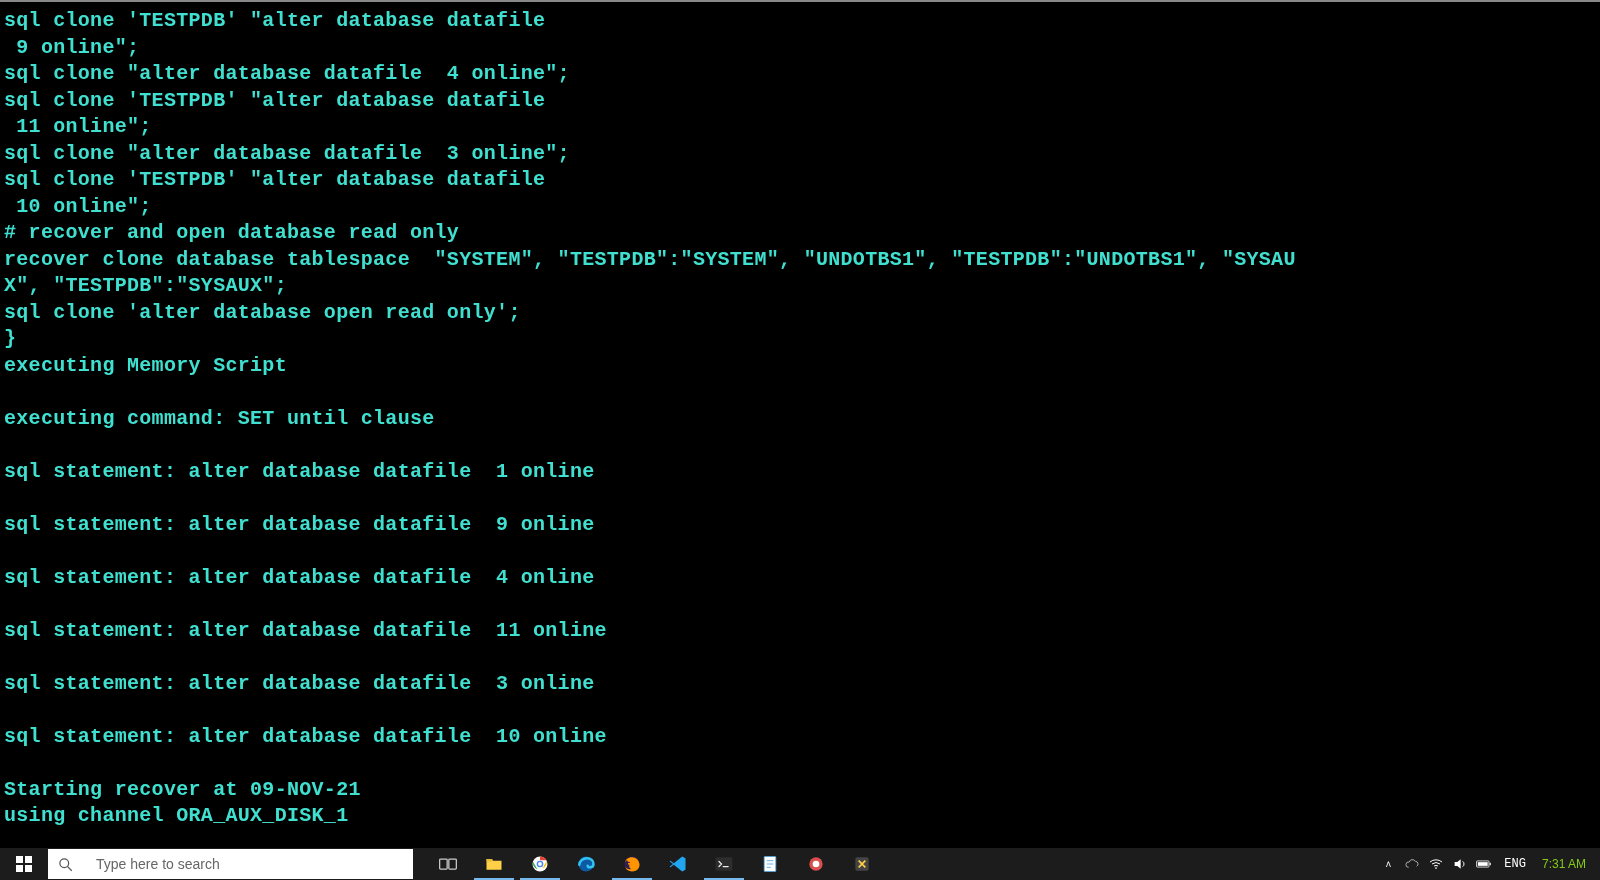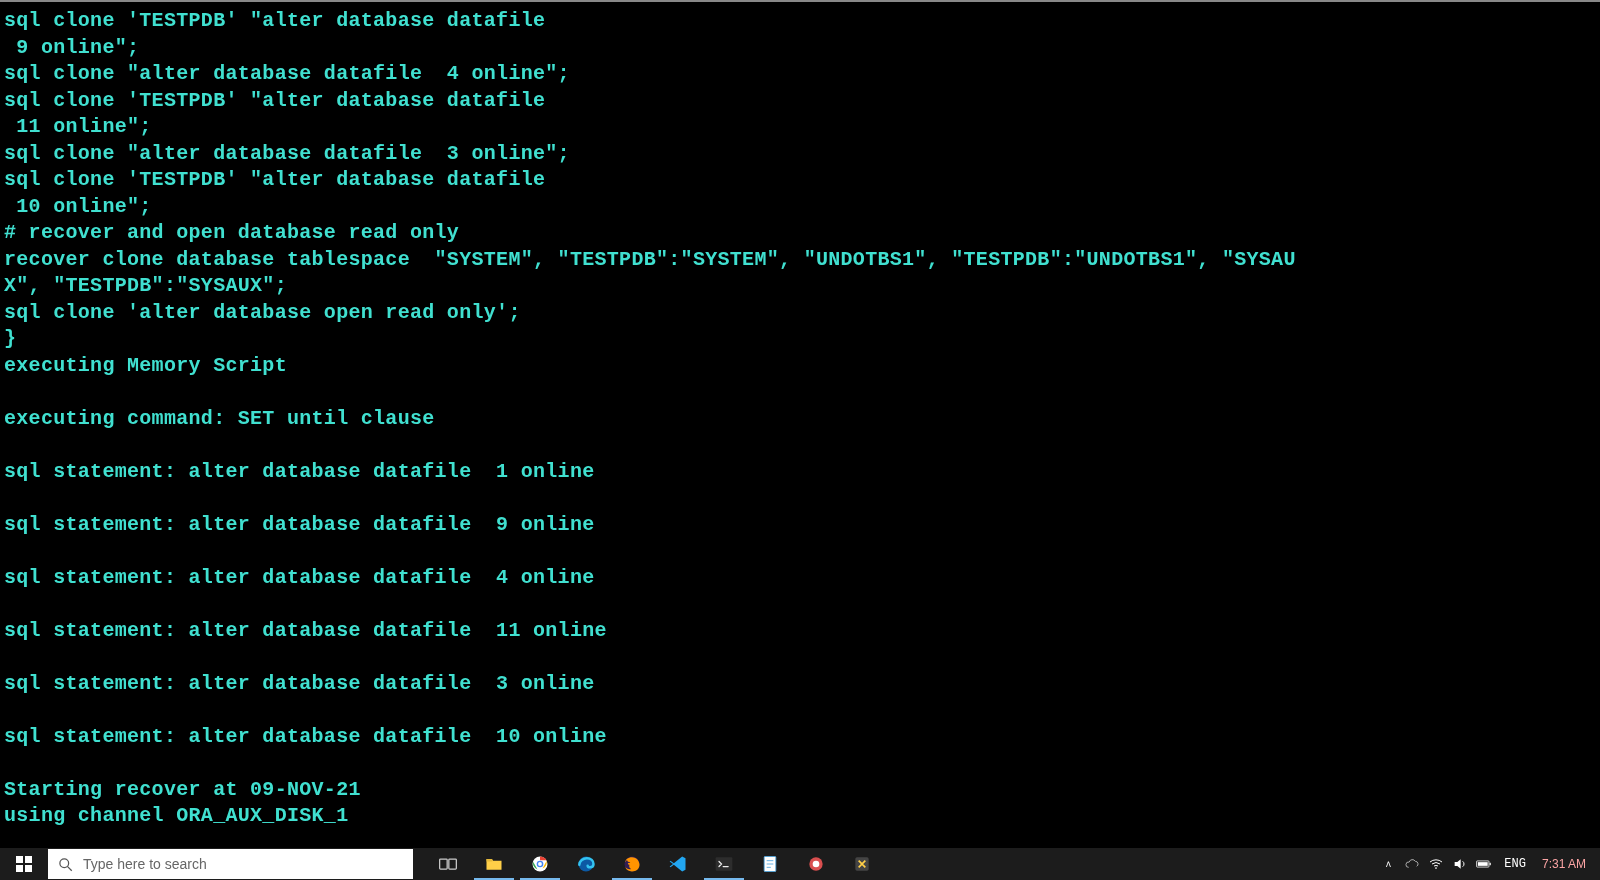--- a/index.html
+++ b/index.html
@@ -66,21 +66,21 @@
   .search-box {
     width: 365px;
     height: 30px;
     background: #fff;
     display: flex;
     align-items: center;
     padding: 0 10px;
     box-sizing: border-box;
     color: #666;
     font-size: 14px;
-    gap: 10px;
+    gap: 23px;
   }
   .search-icon-svg {
     width: 15px;
     height: 15px;
     stroke: #555;
     stroke-width: 2;
     fill: none;
   }
   .task-cluster {
     display: flex;
@@ -134,21 +134,21 @@
     color: #fff;
   }
   .lang {
     font-size: 12px;
     color: #fff;
     padding: 0 4px;
     font-family: Liberation Mono, monospace;
   }
   .clock {
     font-size: 12px;
-    color: #fca5a5;
+    color: #84cc16;
     padding: 0 8px 0 4px;
     text-align: right;
   }
   .folder-icon { fill:#ffcf48; }
 </style>
 </head>
 <body>
 
 <div class="terminal-pane" id="terminal-pane"><span class="terminal-line">sql clone 'TESTPDB' "alter database datafile</span><span class="terminal-line"> 9 online";</span><span class="terminal-line">sql clone "alter database datafile  4 online";</span><span class="terminal-line">sql clone 'TESTPDB' "alter database datafile</span><span class="terminal-line"> 11 online";</span><span class="terminal-line">sql clone "alter database datafile  3 online";</span><span class="terminal-line">sql clone 'TESTPDB' "alter database datafile</span><span class="terminal-line"> 10 online";</span><span class="terminal-line"># recover and open database read only</span><span class="terminal-line">recover clone database tablespace  "SYSTEM", "TESTPDB":"SYSTEM", "UNDOTBS1", "TESTPDB":"UNDOTBS1", "SYSAU</span><span class="terminal-line">X", "TESTPDB":"SYSAUX";</span><span class="terminal-line">sql clone 'alter database open read only';</span><span class="terminal-line">}</span><span class="terminal-line">executing Memory Script</span><span class="terminal-line">&nbsp;</span><span class="terminal-line">executing command: SET until clause</span><span class="terminal-line">&nbsp;</span><span class="terminal-line">sql statement: alter database datafile  1 online</span><span class="terminal-line">&nbsp;</span><span class="terminal-line">sql statement: alter database datafile  9 online</span><span class="terminal-line">&nbsp;</span><span class="terminal-line">sql statement: alter database datafile  4 online</span><span class="terminal-line">&nbsp;</span><span class="terminal-line">sql statement: alter database datafile  11 online</span><span class="terminal-line">&nbsp;</span><span class="terminal-line">sql statement: alter database datafile  3 online</span><span class="terminal-line">&nbsp;</span><span class="terminal-line">sql statement: alter database datafile  10 online</span><span class="terminal-line">&nbsp;</span><span class="terminal-line">Starting recover at 09-NOV-21</span><span class="terminal-line">using channel ORA_AUX_DISK_1</span></div>
 

